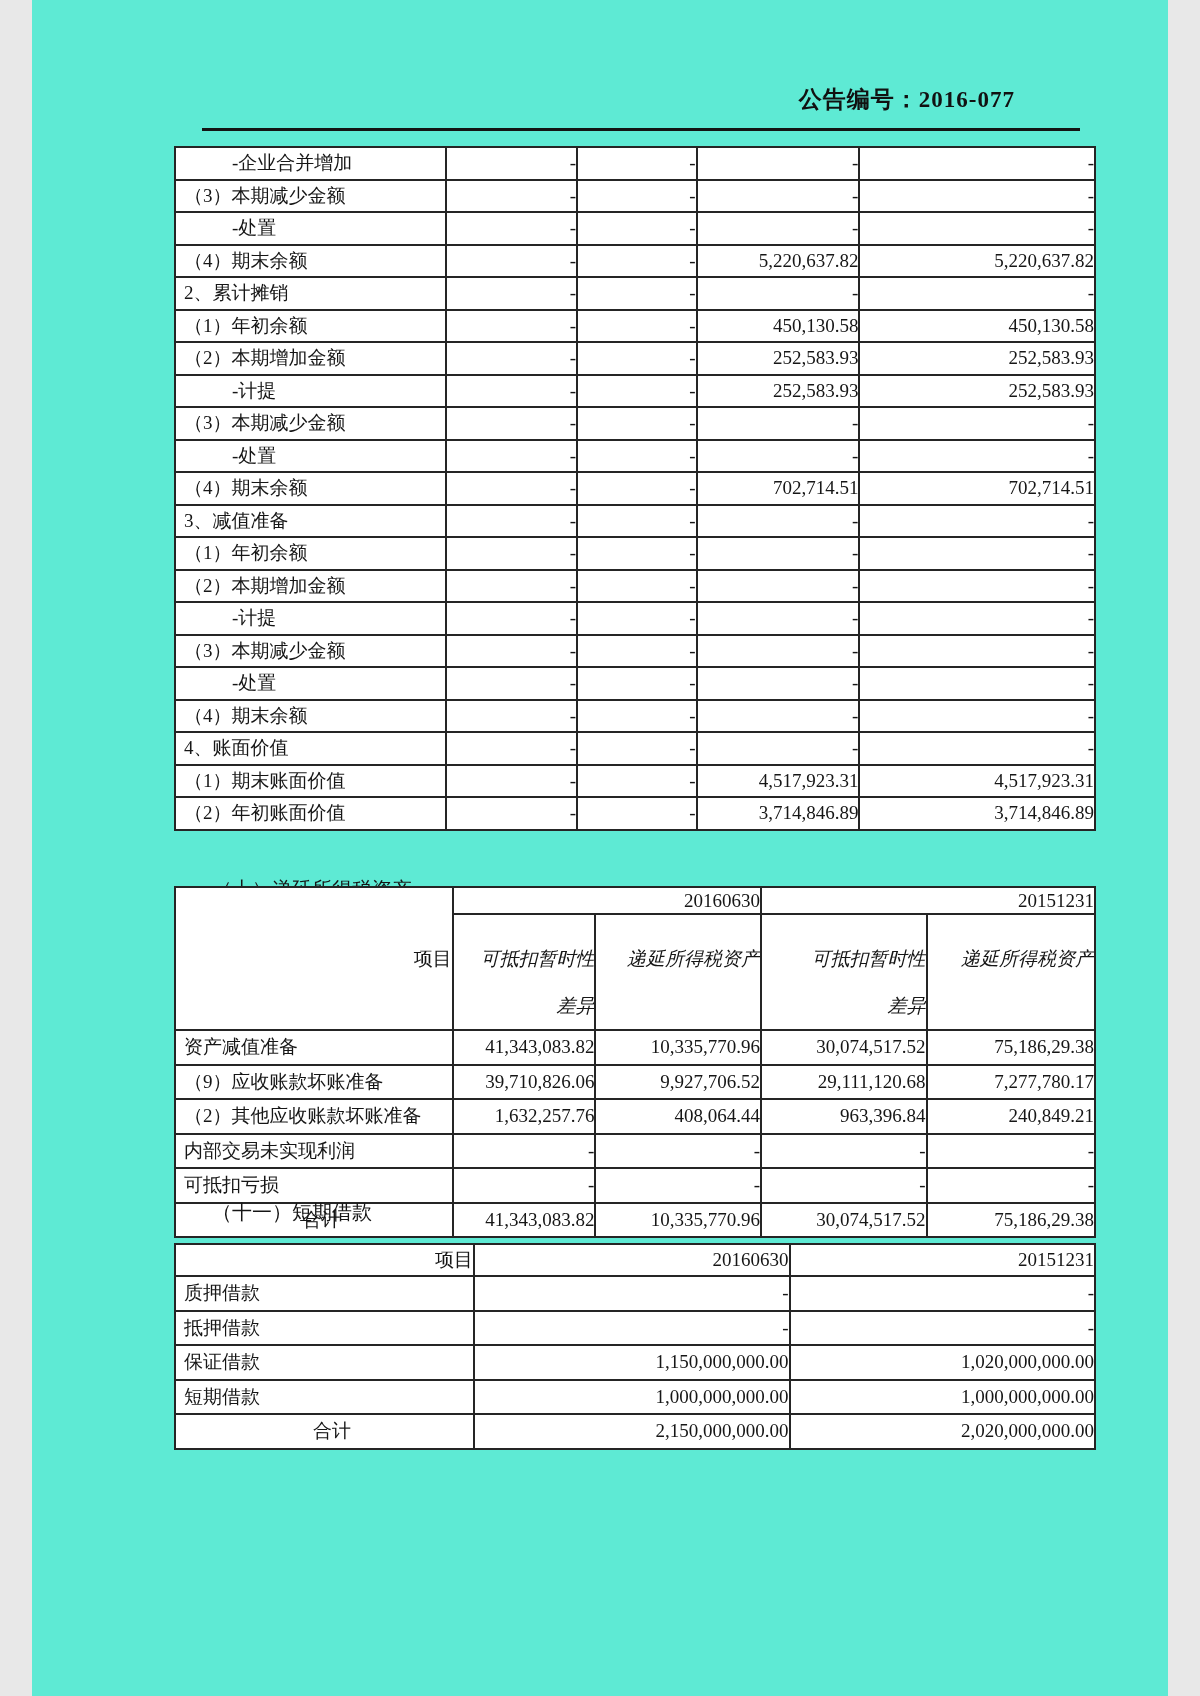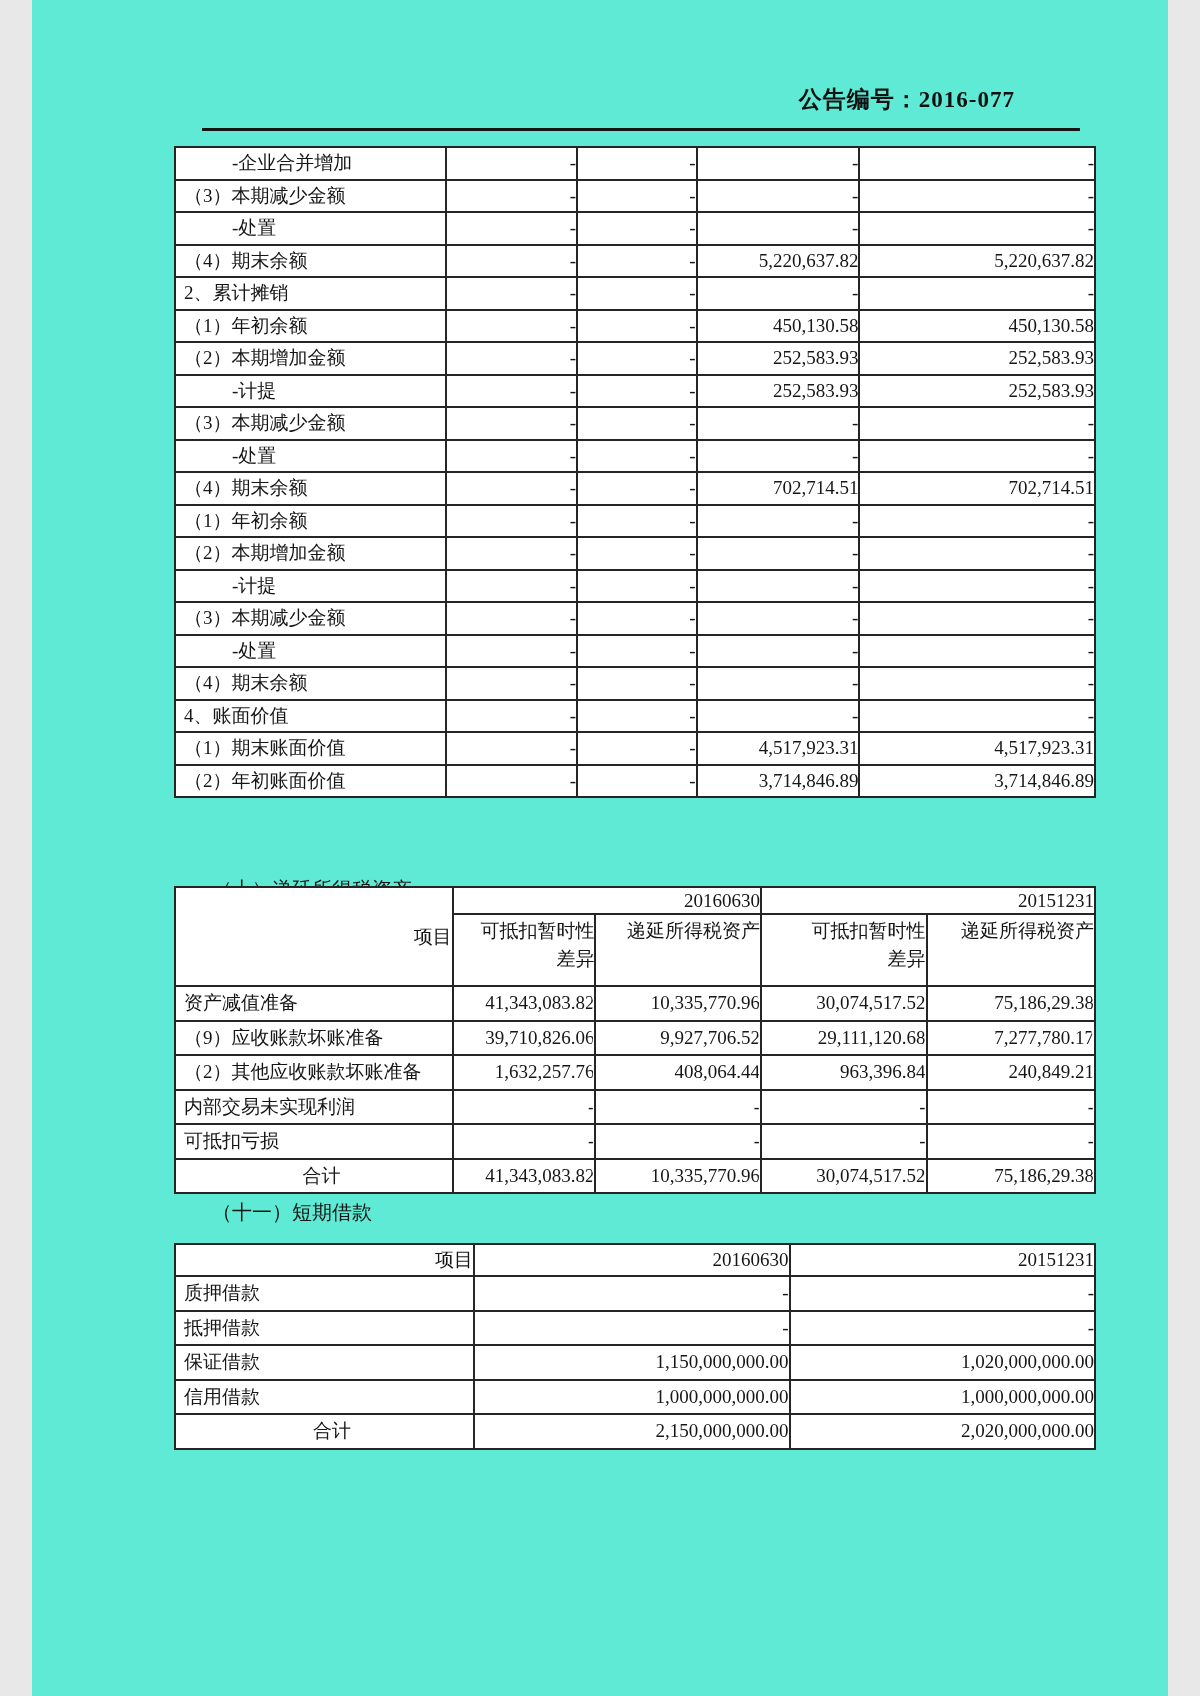--- a/index.html
+++ b/index.html
@@ -38,37 +38,38 @@
     font-size:19px;
     color:#161616;
     padding:0;
     vertical-align:middle;
     overflow:hidden;
     white-space:nowrap;
   }
   .t1{left:142px;top:146px;width:922px;padding-left:30px;}
   .t1 td{height:30.5px;}
   .t2{left:142px;top:886px;width:922px;}
-  .t2 td.data{height:32.5px;border-radius:17px;}
+  .t2 td.data{height:32.5px;}
   .t3{left:142px;top:1243px;width:922px;}
   .t3 td.data{height:32.5px;}
   td.lab{text-align:left;}
   td.lab.num{padding-left:8px;}
   td.lab.paren{padding-left:8px;}
   td.lab.dash{padding-left:56px;}
   td.lab.center{text-align:center;padding-left:15px;}
   td.val{text-align:right;padding-right:12px;}
   td.h{text-align:right;font-size:19px;}
   .t2 td.h.top{height:25px;}
   .t2 td.h.sub{
     height:68px;
     vertical-align:top;
-    padding-top:2px;
-    line-height:28px;
+    padding-top:20px;
+    line-height:47px;
     white-space:pre-line;
+    font-style:italic;
   }
   .t3 td.h{height:30px;}
   .section-title{
     position:absolute;
     left:180px;
     font-size:20px;
     color:#151515;
     white-space:nowrap;
   }
   #title-deferred{top:858px;margin-top:18px;}
@@ -162,20 +163,27 @@
         <td class="val">-</td>
       </tr>
       <tr>
         <td class="lab paren">（4）期末余额</td>
         <td class="val">-</td>
         <td class="val">-</td>
         <td class="val">702,714.51</td>
         <td class="val">702,714.51</td>
       </tr>
       <tr>
+        <td class="lab num">3、减值准备</td>
+        <td class="val">-</td>
+        <td class="val">-</td>
+        <td class="val">-</td>
+        <td class="val">-</td>
+      </tr>
+      <tr>
         <td class="lab paren">（1）年初余额</td>
         <td class="val">-</td>
         <td class="val">-</td>
         <td class="val">-</td>
         <td class="val">-</td>
       </tr>
       <tr>
         <td class="lab paren">（2）本期增加金额</td>
         <td class="val">-</td>
         <td class="val">-</td>
@@ -326,21 +334,21 @@
         <td class="lab num data">抵押借款</td>
         <td class="val data">-</td>
         <td class="val data">-</td>
       </tr>
       <tr>
         <td class="lab num data">保证借款</td>
         <td class="val data">1,150,000,000.00</td>
         <td class="val data">1,020,000,000.00</td>
       </tr>
       <tr>
-        <td class="lab num data">信用借款</td>
+        <td class="lab num data">短期借款</td>
         <td class="val data">1,000,000,000.00</td>
         <td class="val data">1,000,000,000.00</td>
       </tr>
       <tr>
         <td class="lab center data">合计</td>
         <td class="val data">2,150,000,000.00</td>
         <td class="val data">2,020,000,000.00</td>
       </tr>
     </tbody>
   </table>

